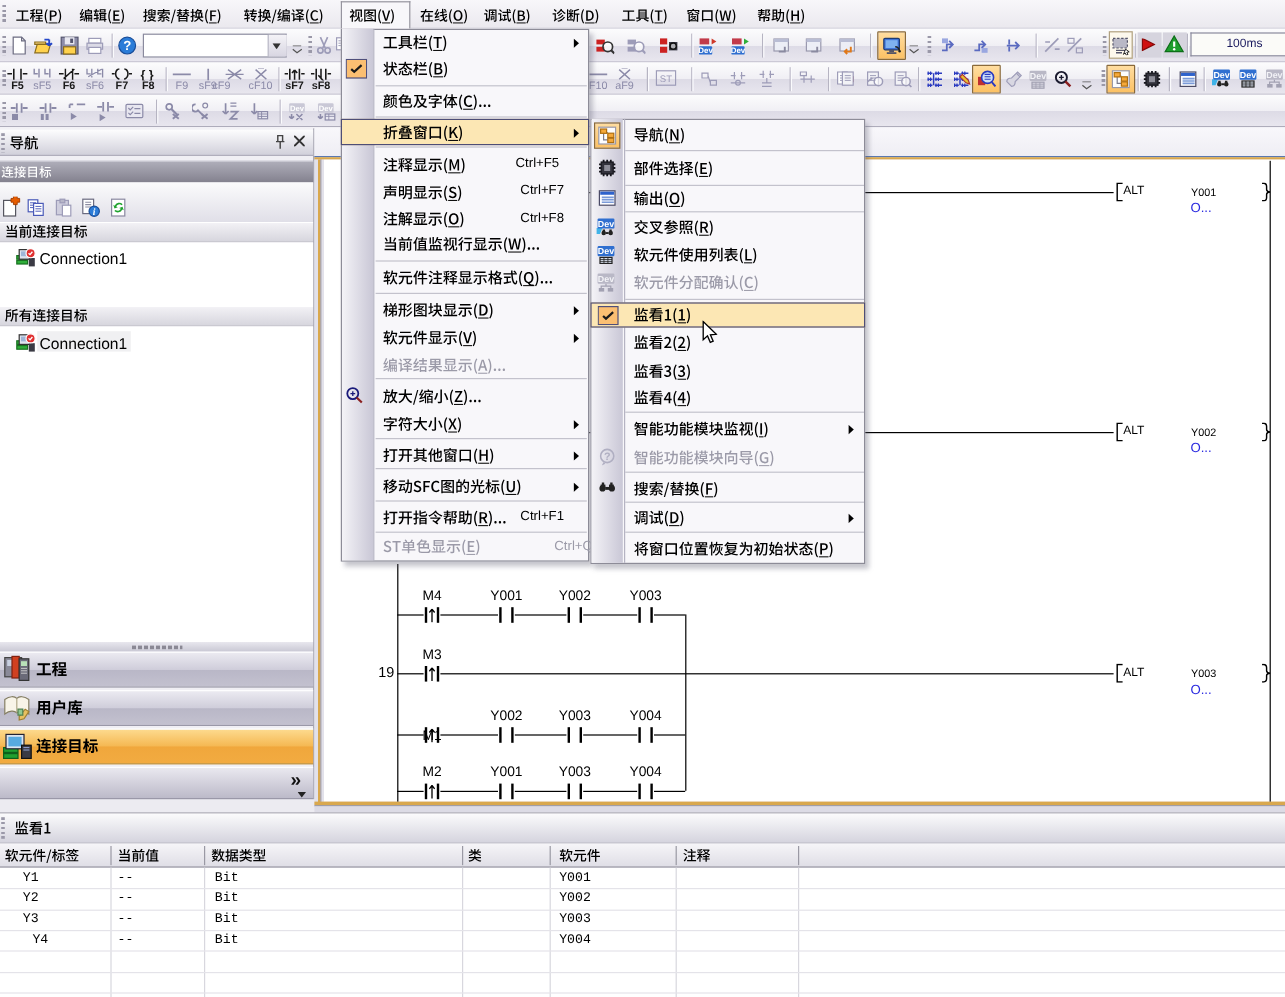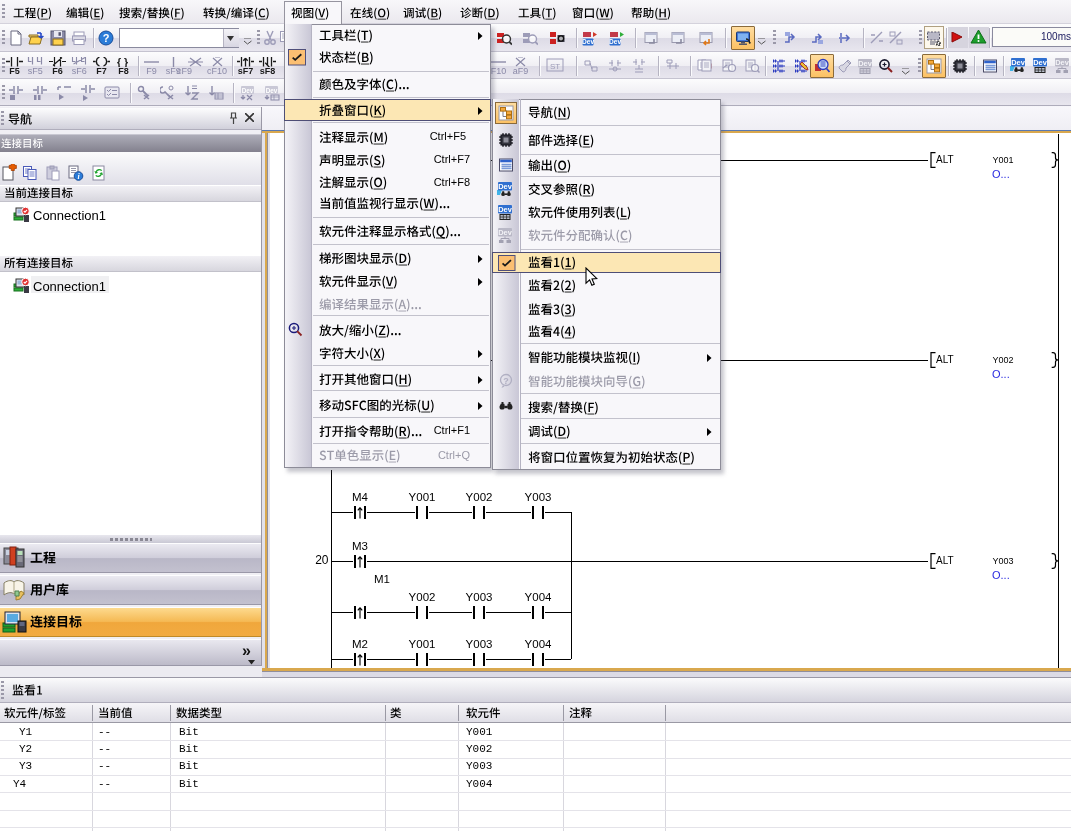--- a/index.html
+++ b/index.html
@@ -463,21 +463,21 @@
     </svg>
     <div style="position:absolute;left:969.0px;top:27.0px;width:20.0px;height:21.0px;background:#d6d4de"></div>
     <svg style="position:absolute;left:970.0px;top:29.0px" width="17.0" height="16.0" viewBox="0 0 17 16">
       <path d="M8.5 1 L16 14 H1Z" fill="#1d9e2c" stroke="#0d6e18"></path>
       <path d="M8.5 5.5v4.5" stroke="#fff" stroke-width="1.8"></path>
       <circle cx="8.5" cy="12" r="1" fill="#fff"></circle>
     </svg>
     <div style="position:absolute;left:989.0px;top:28.0px;width:1.0px;height:20.0px;background:#b6b4c2"></div>
     <div style="position:absolute;left:990.0px;top:28.0px;width:1.0px;height:20.0px;background:#fbfbfd"></div>
     <div style="position:absolute;left:992.0px;top:27.0px;width:79.0px;height:20.0px;background:#fbfbf8;border:1px solid #8a8a9e;border-right:none;box-sizing:border-box"></div>
-    <div style="position:absolute;top:30.9px;font:10px 'Liberation Sans',sans-serif;color:#1a1a5e;line-height:12px;white-space:pre;right:0">100ms</div>
+    <div style="position:absolute;top:30.9px;font:10px 'Liberation Sans',sans-serif;color:#1a1a5e;line-height:12px;white-space:pre;right:19px">100ms</div>
     <div style="position:absolute;left:2.0px;top:58.0px;width:3.0px;height:16.0px;background:repeating-linear-gradient(180deg,#9a98a8 0,#9a98a8 2px,transparent 2px,transparent 4px)"></div>
     <svg style="position:absolute;left:6.0px;top:57.0px" width="17.0" height="10.0" viewBox="0 0 17 10">
       <path d="M0 4.5 h4 M13 4.5 h4 M5.5 0 v9.5 M11.5 0 v9.5" stroke="#1a1a1a" stroke-width="1.3" fill="none"></path>
     </svg>
     <div style="position:absolute;top:65.8px;font:bold 9px 'Liberation Sans',sans-serif;color:#1a1a1a;line-height:10px;white-space:pre;left:9.3px">F5</div>
     <svg style="position:absolute;left:27.0px;top:57.0px" width="17.0" height="10.0" viewBox="0 0 17 10">
       <path d="M1.5 0 v4.5 h3 M5.5 0 v7.5 M10.5 0 v4.5 h3 M14.5 0 v7.5" stroke="#8b8aa8" stroke-width="1.2" fill="none"></path>
     </svg>
     <div style="position:absolute;top:65.8px;font:9px 'Liberation Sans',sans-serif;color:#8b8aa8;line-height:10px;white-space:pre;left:27.7px">sF5</div>
     <svg style="position:absolute;left:49.0px;top:57.0px" width="17.0" height="10.0" viewBox="0 0 17 10">
@@ -930,21 +930,21 @@
     <svg style="position:absolute;left:1051.0px;top:553.0px" width="8.0" height="16.0" viewBox="0 0 8 16">
       <path d="M0.7 0.7 H2 Q4.5 0.7 4.5 3.5 V6 Q4.5 8 7.5 8 Q4.5 8 4.5 10 V12.5 Q4.5 15.3 2 15.3 H0.7" stroke="#000" fill="none" stroke-width="1.2"></path>
     </svg>
     <div style="position:absolute;top:569.3px;font:11px 'Liberation Sans',sans-serif;color:#2a2ae0;line-height:13px;white-space:pre;left:992.0px">O...</div>
     <div style="position:absolute;left:1058.0px;top:134.0px;width:1.0px;height:534.0px;background:#000"></div>
     <div style="position:absolute;left:331.0px;top:512.0px;width:240.0px;height:1.0px;background:#000"></div>
     <div style="position:absolute;left:331.0px;top:561.0px;width:597.0px;height:1.0px;background:#000"></div>
     <div style="position:absolute;left:331.0px;top:612.0px;width:240.0px;height:1.0px;background:#000"></div>
     <div style="position:absolute;left:331.0px;top:659.0px;width:240.0px;height:1.0px;background:#000"></div>
     <div style="position:absolute;left:571.0px;top:512.0px;width:1.0px;height:147.0px;background:#000"></div>
-    <div style="position:absolute;top:552.8px;font:12px 'Liberation Sans',sans-serif;color:#000;line-height:14px;white-space:pre;right:742.5px">20</div>
+    <div style="position:absolute;top:552.8px;font:12px 'Liberation Sans',sans-serif;color:#000;line-height:14px;white-space:pre;right:742.5px">19</div>
     <div style="position:absolute;left:353.0px;top:506.0px;width:14.0px;height:13.0px;background:#fff"></div>
     <div style="position:absolute;left:354.0px;top:506.0px;width:2.0px;height:13.0px;background:#000"></div>
     <div style="position:absolute;left:364.0px;top:506.0px;width:2.0px;height:13.0px;background:#000"></div>
     <svg style="position:absolute;left:356.0px;top:506.0px" width="8.0" height="13.0" viewBox="0 0 8 13">
       <path d="M4 12.5 V2.6 M4 1.6 l-2.2 2.8 M4 1.6 l2.2 2.8" stroke="#000" stroke-width="1.1" fill="none"></path>
     </svg>
     <div style="position:absolute;left:360.0px;top:491.0px;width:60px;margin-left:-30px;text-align:center;font:11.5px 'Liberation Sans';color:#000">M4</div>
     <div style="position:absolute;left:415.0px;top:506.0px;width:14.0px;height:13.0px;background:#fff"></div>
     <div style="position:absolute;left:416.0px;top:506.0px;width:2.0px;height:13.0px;background:#000"></div>
     <div style="position:absolute;left:426.0px;top:506.0px;width:2.0px;height:13.0px;background:#000"></div>
@@ -963,21 +963,21 @@
     <svg style="position:absolute;left:356.0px;top:555.0px" width="8.0" height="13.0" viewBox="0 0 8 13">
       <path d="M4 12.5 V2.6 M4 1.6 l-2.2 2.8 M4 1.6 l2.2 2.8" stroke="#000" stroke-width="1.1" fill="none"></path>
     </svg>
     <div style="position:absolute;left:360.0px;top:540.0px;width:60px;margin-left:-30px;text-align:center;font:11.5px 'Liberation Sans';color:#000">M3</div>
     <div style="position:absolute;left:353.0px;top:606.0px;width:14.0px;height:13.0px;background:#fff"></div>
     <div style="position:absolute;left:354.0px;top:606.0px;width:2.0px;height:13.0px;background:#000"></div>
     <div style="position:absolute;left:364.0px;top:606.0px;width:2.0px;height:13.0px;background:#000"></div>
     <svg style="position:absolute;left:356.0px;top:606.0px" width="8.0" height="13.0" viewBox="0 0 8 13">
       <path d="M4 12.5 V2.6 M4 1.6 l-2.2 2.8 M4 1.6 l2.2 2.8" stroke="#000" stroke-width="1.1" fill="none"></path>
     </svg>
-    <div style="position:absolute;left:360.0px;top:573px;width:60px;margin-left:-30px;text-align:right;font:11.5px 'Liberation Sans';color:#000">M1</div>
+    <div style="position:absolute;left:360.0px;top:608px;width:60px;margin-left:-30px;text-align:center;font:11.5px 'Liberation Sans';color:#000">M1</div>
     <div style="position:absolute;left:415.0px;top:606.0px;width:14.0px;height:13.0px;background:#fff"></div>
     <div style="position:absolute;left:416.0px;top:606.0px;width:2.0px;height:13.0px;background:#000"></div>
     <div style="position:absolute;left:426.0px;top:606.0px;width:2.0px;height:13.0px;background:#000"></div>
     <div style="position:absolute;left:422.0px;top:591.0px;width:60px;margin-left:-30px;text-align:center;font:11.5px 'Liberation Sans';color:#000">Y002</div>
     <div style="position:absolute;left:472.0px;top:606.0px;width:14.0px;height:13.0px;background:#fff"></div>
     <div style="position:absolute;left:473.0px;top:606.0px;width:2.0px;height:13.0px;background:#000"></div>
     <div style="position:absolute;left:483.0px;top:606.0px;width:2.0px;height:13.0px;background:#000"></div>
     <div style="position:absolute;left:479.0px;top:591.0px;width:60px;margin-left:-30px;text-align:center;font:11.5px 'Liberation Sans';color:#000">Y003</div>
     <div style="position:absolute;left:531.0px;top:606.0px;width:14.0px;height:13.0px;background:#fff"></div>
     <div style="position:absolute;left:532.0px;top:606.0px;width:2.0px;height:13.0px;background:#000"></div>
@@ -1090,21 +1090,21 @@
     <div style="position:absolute;top:725.7px;font:11px 'Liberation Mono',sans-serif;color:#000;line-height:12px;white-space:pre;left:179.0px">Bit</div>
     <div style="position:absolute;top:725.7px;font:11px 'Liberation Mono',sans-serif;color:#000;line-height:12px;white-space:pre;left:466.0px">Y001</div>
     <div style="position:absolute;top:743.0px;font:11px 'Liberation Mono',sans-serif;color:#000;line-height:12px;white-space:pre;left:19.0px">Y2</div>
     <div style="position:absolute;top:743.0px;font:11px 'Liberation Mono',sans-serif;color:#000;line-height:12px;white-space:pre;left:98.0px">--</div>
     <div style="position:absolute;top:743.0px;font:11px 'Liberation Mono',sans-serif;color:#000;line-height:12px;white-space:pre;left:179.0px">Bit</div>
     <div style="position:absolute;top:743.0px;font:11px 'Liberation Mono',sans-serif;color:#000;line-height:12px;white-space:pre;left:466.0px">Y002</div>
     <div style="position:absolute;top:760.3px;font:11px 'Liberation Mono',sans-serif;color:#000;line-height:12px;white-space:pre;left:19.0px">Y3</div>
     <div style="position:absolute;top:760.3px;font:11px 'Liberation Mono',sans-serif;color:#000;line-height:12px;white-space:pre;left:98.0px">--</div>
     <div style="position:absolute;top:760.3px;font:11px 'Liberation Mono',sans-serif;color:#000;line-height:12px;white-space:pre;left:179.0px">Bit</div>
     <div style="position:absolute;top:760.3px;font:11px 'Liberation Mono',sans-serif;color:#000;line-height:12px;white-space:pre;left:466.0px">Y003</div>
-    <div style="position:absolute;top:777.6px;font:11px 'Liberation Mono',sans-serif;color:#000;line-height:12px;white-space:pre;left:13px">Y4</div>
+    <div style="position:absolute;top:777.6px;font:11px 'Liberation Mono',sans-serif;color:#000;line-height:12px;white-space:pre;left:27px">Y4</div>
     <div style="position:absolute;top:777.6px;font:11px 'Liberation Mono',sans-serif;color:#000;line-height:12px;white-space:pre;left:98.0px">--</div>
     <div style="position:absolute;top:777.6px;font:11px 'Liberation Mono',sans-serif;color:#000;line-height:12px;white-space:pre;left:179.0px">Bit</div>
     <div style="position:absolute;top:777.6px;font:11px 'Liberation Mono',sans-serif;color:#000;line-height:12px;white-space:pre;left:466.0px">Y004</div>
     <div style="position:absolute;left:0.0px;top:740.3px;width:1071.0px;height:1.0px;background:#e4e3e9"></div>
     <div style="position:absolute;left:0.0px;top:757.6px;width:1071.0px;height:1.0px;background:#e4e3e9"></div>
     <div style="position:absolute;left:0.0px;top:774.9px;width:1071.0px;height:1.0px;background:#e4e3e9"></div>
     <div style="position:absolute;left:0.0px;top:792.2px;width:1071.0px;height:1.0px;background:#e4e3e9"></div>
     <div style="position:absolute;left:0.0px;top:809.5px;width:1071.0px;height:1.0px;background:#e4e3e9"></div>
     <div style="position:absolute;left:0.0px;top:826.8px;width:1071.0px;height:1.0px;background:#e4e3e9"></div>
     <div style="position:absolute;left:286.5px;top:28.0px;width:207.5px;height:444.0px;background:rgba(90,90,110,0.35);filter:blur(2px)"></div>
@@ -1444,21 +1444,21 @@
           <use href="#g74" x="2.219"></use>
           <use href="#g82" x="3.219"></use>
           <use href="#g83" x="4.219"></use>
           <use href="#g2" x="5.219"></use>
           <use href="#g7" x="5.575"></use>
           <use href="#g4" x="6.175"></use>
           <rect x="5.57" y="0.13" width="0.600" height="0.068"></rect>
         </g>
       </svg>
     </div>
-    <div style="position:absolute;top:448.8px;font:11px 'Liberation Sans',sans-serif;color:#9b9aa8;line-height:13px;white-space:pre;right:601.0px">Ctrl+Q</div>
+    <div style="position:absolute;top:448.8px;font:11px 'Liberation Sans',sans-serif;color:#9b9aa8;line-height:13px;white-space:pre;right:577px">Ctrl+Q</div>
     <div style="position:absolute;left:494.5px;top:103.0px;width:229.5px;height:371.0px;background:rgba(90,90,110,0.35);filter:blur(2px)"></div>
     <div style="position:absolute;left:491.5px;top:99.0px;width:229.5px;height:371.0px;background:#f8f7fa;border:1px solid #8d8c98;box-sizing:border-box"></div>
     <div style="position:absolute;left:492.5px;top:99.0px;width:26.5px;height:370.0px;background:linear-gradient(90deg,#f4f3f7,#c9c7d6)"></div>
     <div style="position:absolute;left:520.0px;top:99.0px;width:1.0px;height:370.0px;background:#b5b3c2"></div>
     <div style="position:absolute;left:494.5px;top:101.5px;width:22.0px;height:22.0px;background:linear-gradient(180deg,#ffdda0,#fcc164);border:1px solid #8a6a3a;box-sizing:border-box"></div>
     <svg style="position:absolute;left:497.5px;top:104.5px" width="16.0" height="16.0" viewBox="0 0 16 16">
       <rect x="1" y="1" width="14" height="14" fill="#fdfdfe" stroke="#9a99a8"></rect>
       <path d="M5 5.5 v6 h3.5 M5 5.5 h3.5" stroke="#7a7a8a" fill="none"></path>
       <rect x="2.5" y="2.5" width="5" height="3.6" fill="#f5a93b" stroke="#b06f10"></rect>
       <rect x="8.5" y="6" width="5" height="3.6" fill="#f5a93b" stroke="#b06f10"></rect>

